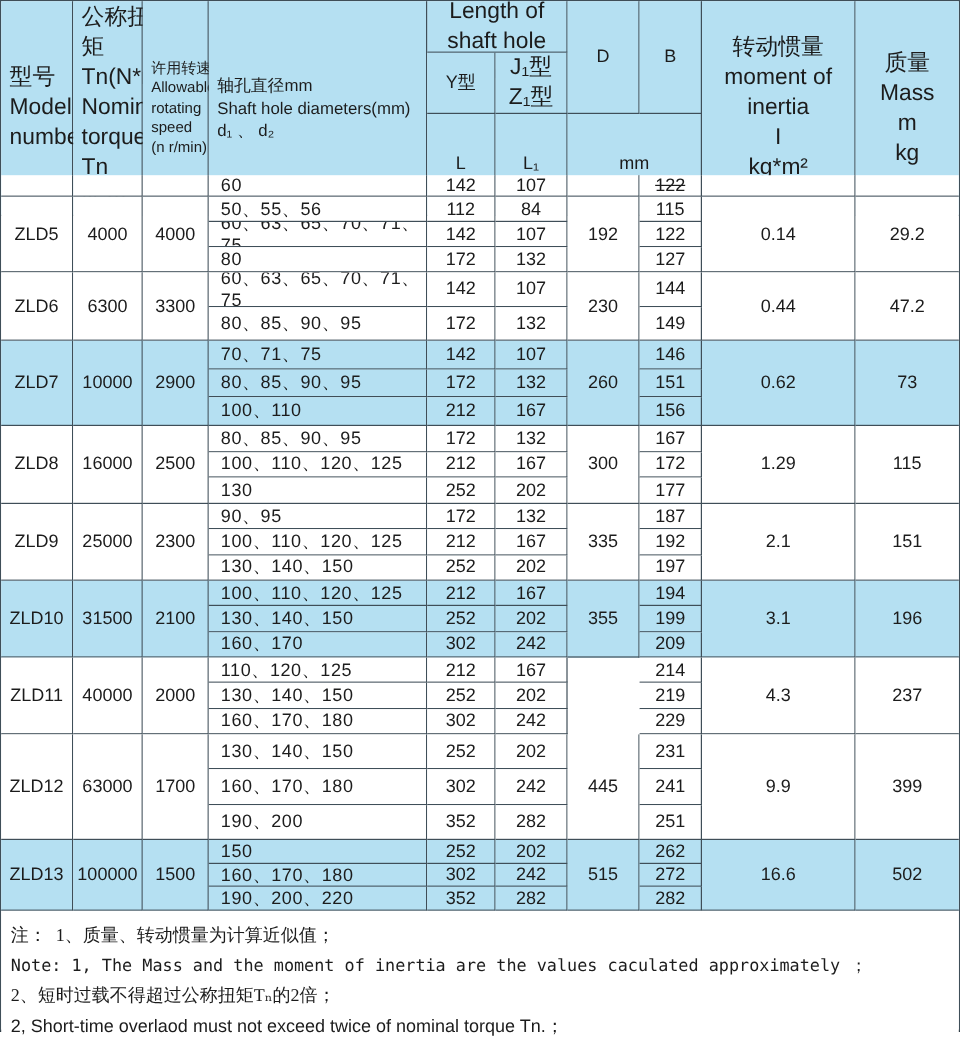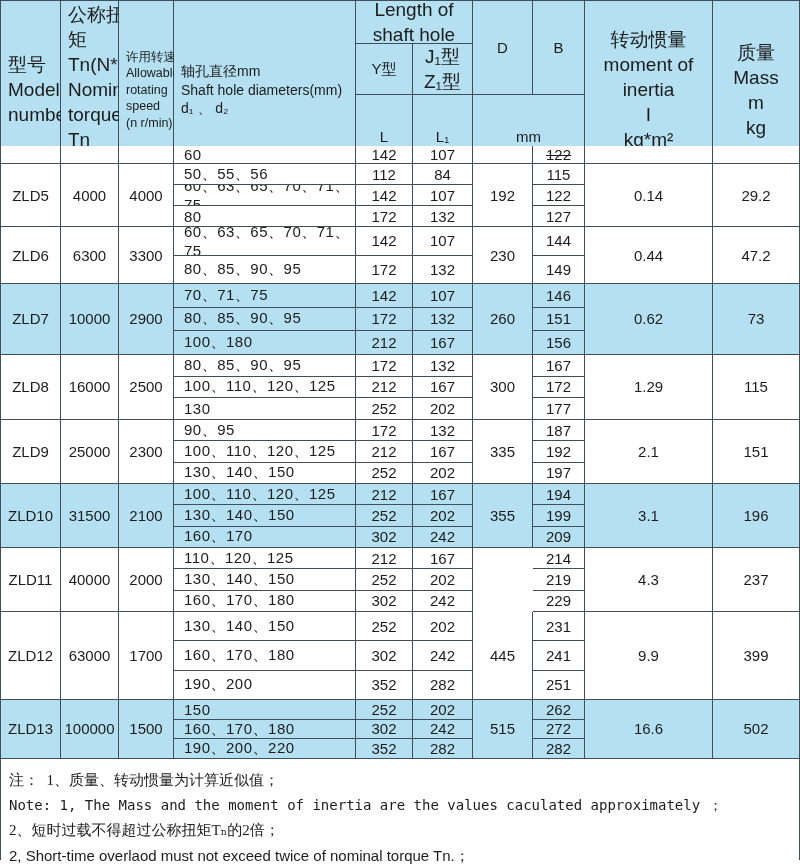--- a/index.html
+++ b/index.html
@@ -164,21 +164,21 @@
         <div class="group hl" style="height: 71px; grid-template-rows: repeat(3, 1fr);">
           <div class="cell " style="grid-area: 1 / 1 / -1;">ZLD7</div>
           <div class="cell " style="grid-area: 1 / 2 / -1;">10000</div>
           <div class="cell " style="grid-area: 1 / 3 / -1;">2900</div>
           <div class="cell c-diam" style="grid-area: 1 / 4;">70、71、75</div>
           <div class="cell " style="grid-area: 1 / 5;">142</div>
           <div class="cell " style="grid-area: 1 / 6;">107</div>
           <div class="cell c-diam" style="grid-area: 2 / 4;">80、85、90、95</div>
           <div class="cell " style="grid-area: 2 / 5;">172</div>
           <div class="cell " style="grid-area: 2 / 6;">132</div>
-          <div class="cell c-diam" style="grid-area: 3 / 4;">100、180</div>
+          <div class="cell c-diam" style="grid-area: 3 / 4;">100、110</div>
           <div class="cell " style="grid-area: 3 / 5;">212</div>
           <div class="cell " style="grid-area: 3 / 6;">167</div>
           <div class="cell " style="grid-area: 1 / 7 / -1;">260</div>
           <div class="cell " style="grid-area: 1 / 8;">146</div>
           <div class="cell " style="grid-area: 2 / 8;">151</div>
           <div class="cell " style="grid-area: 3 / 8;">156</div>
           <div class="cell " style="grid-area: 1 / 9 / -1;">0.62</div>
           <div class="cell c-last" style="grid-area: 1 / 10 / -1;">73</div>
         </div>
         <div class="group" style="height: 65px; grid-template-rows: repeat(3, 1fr);">

